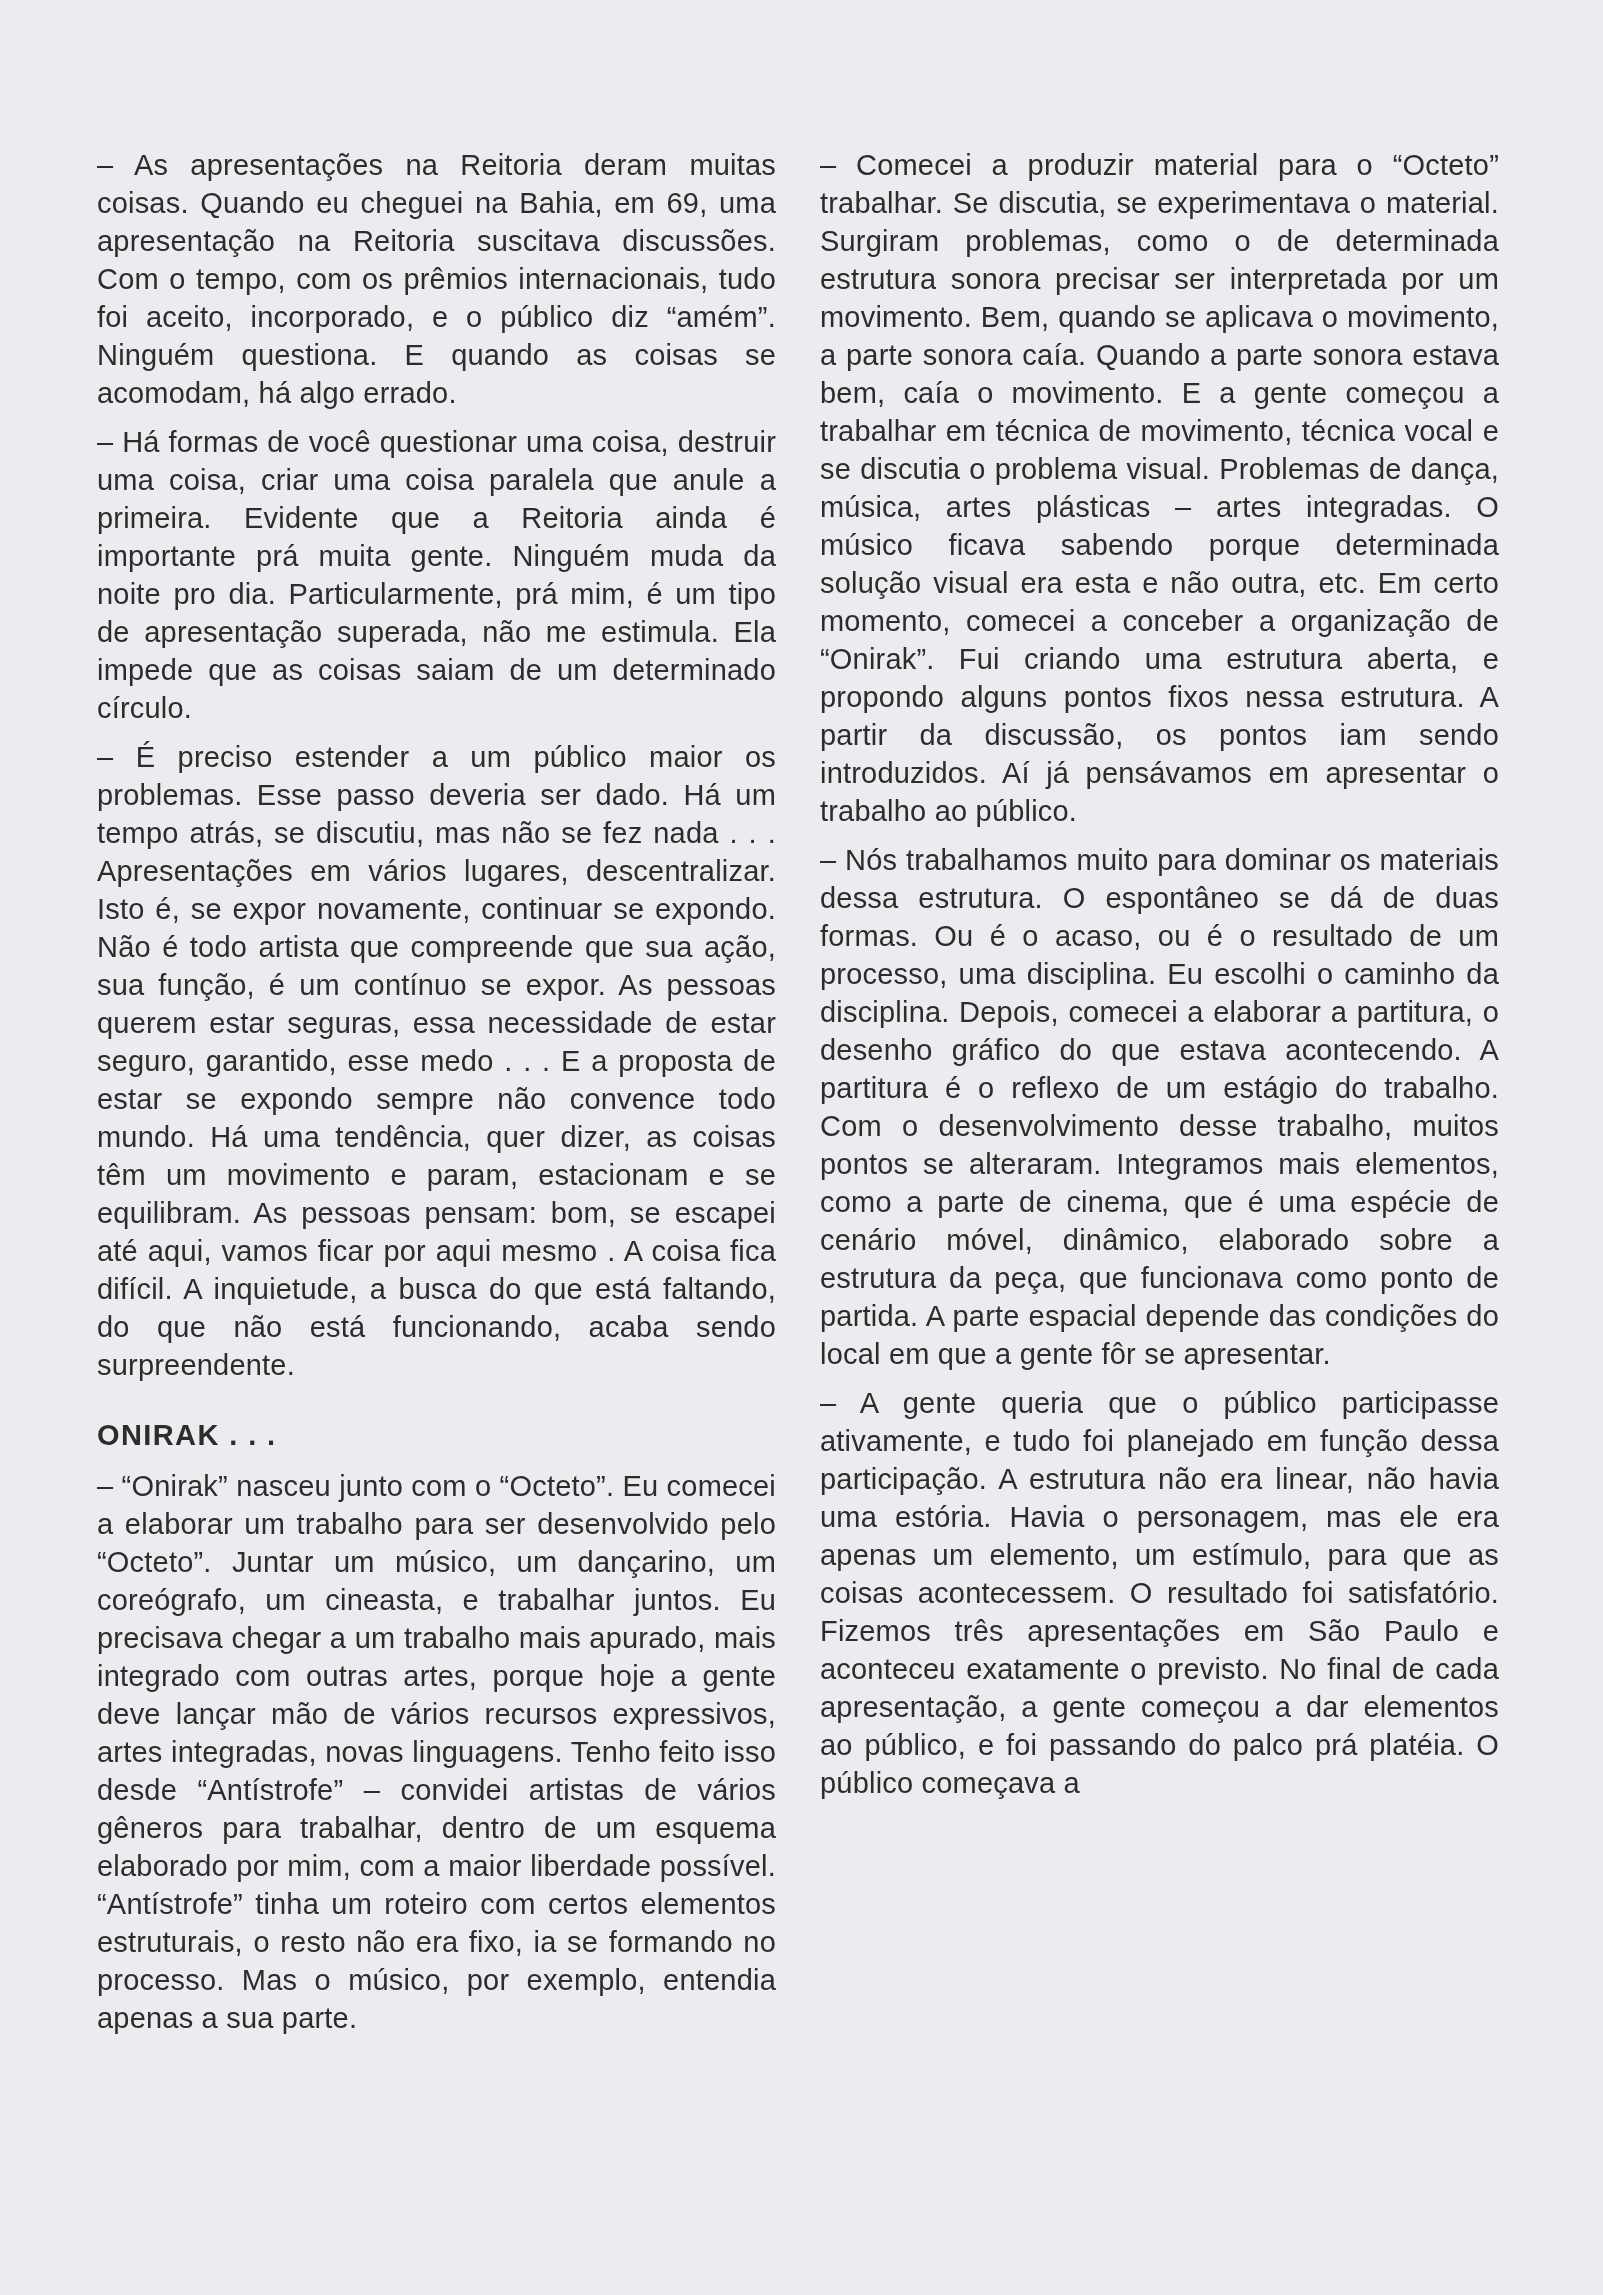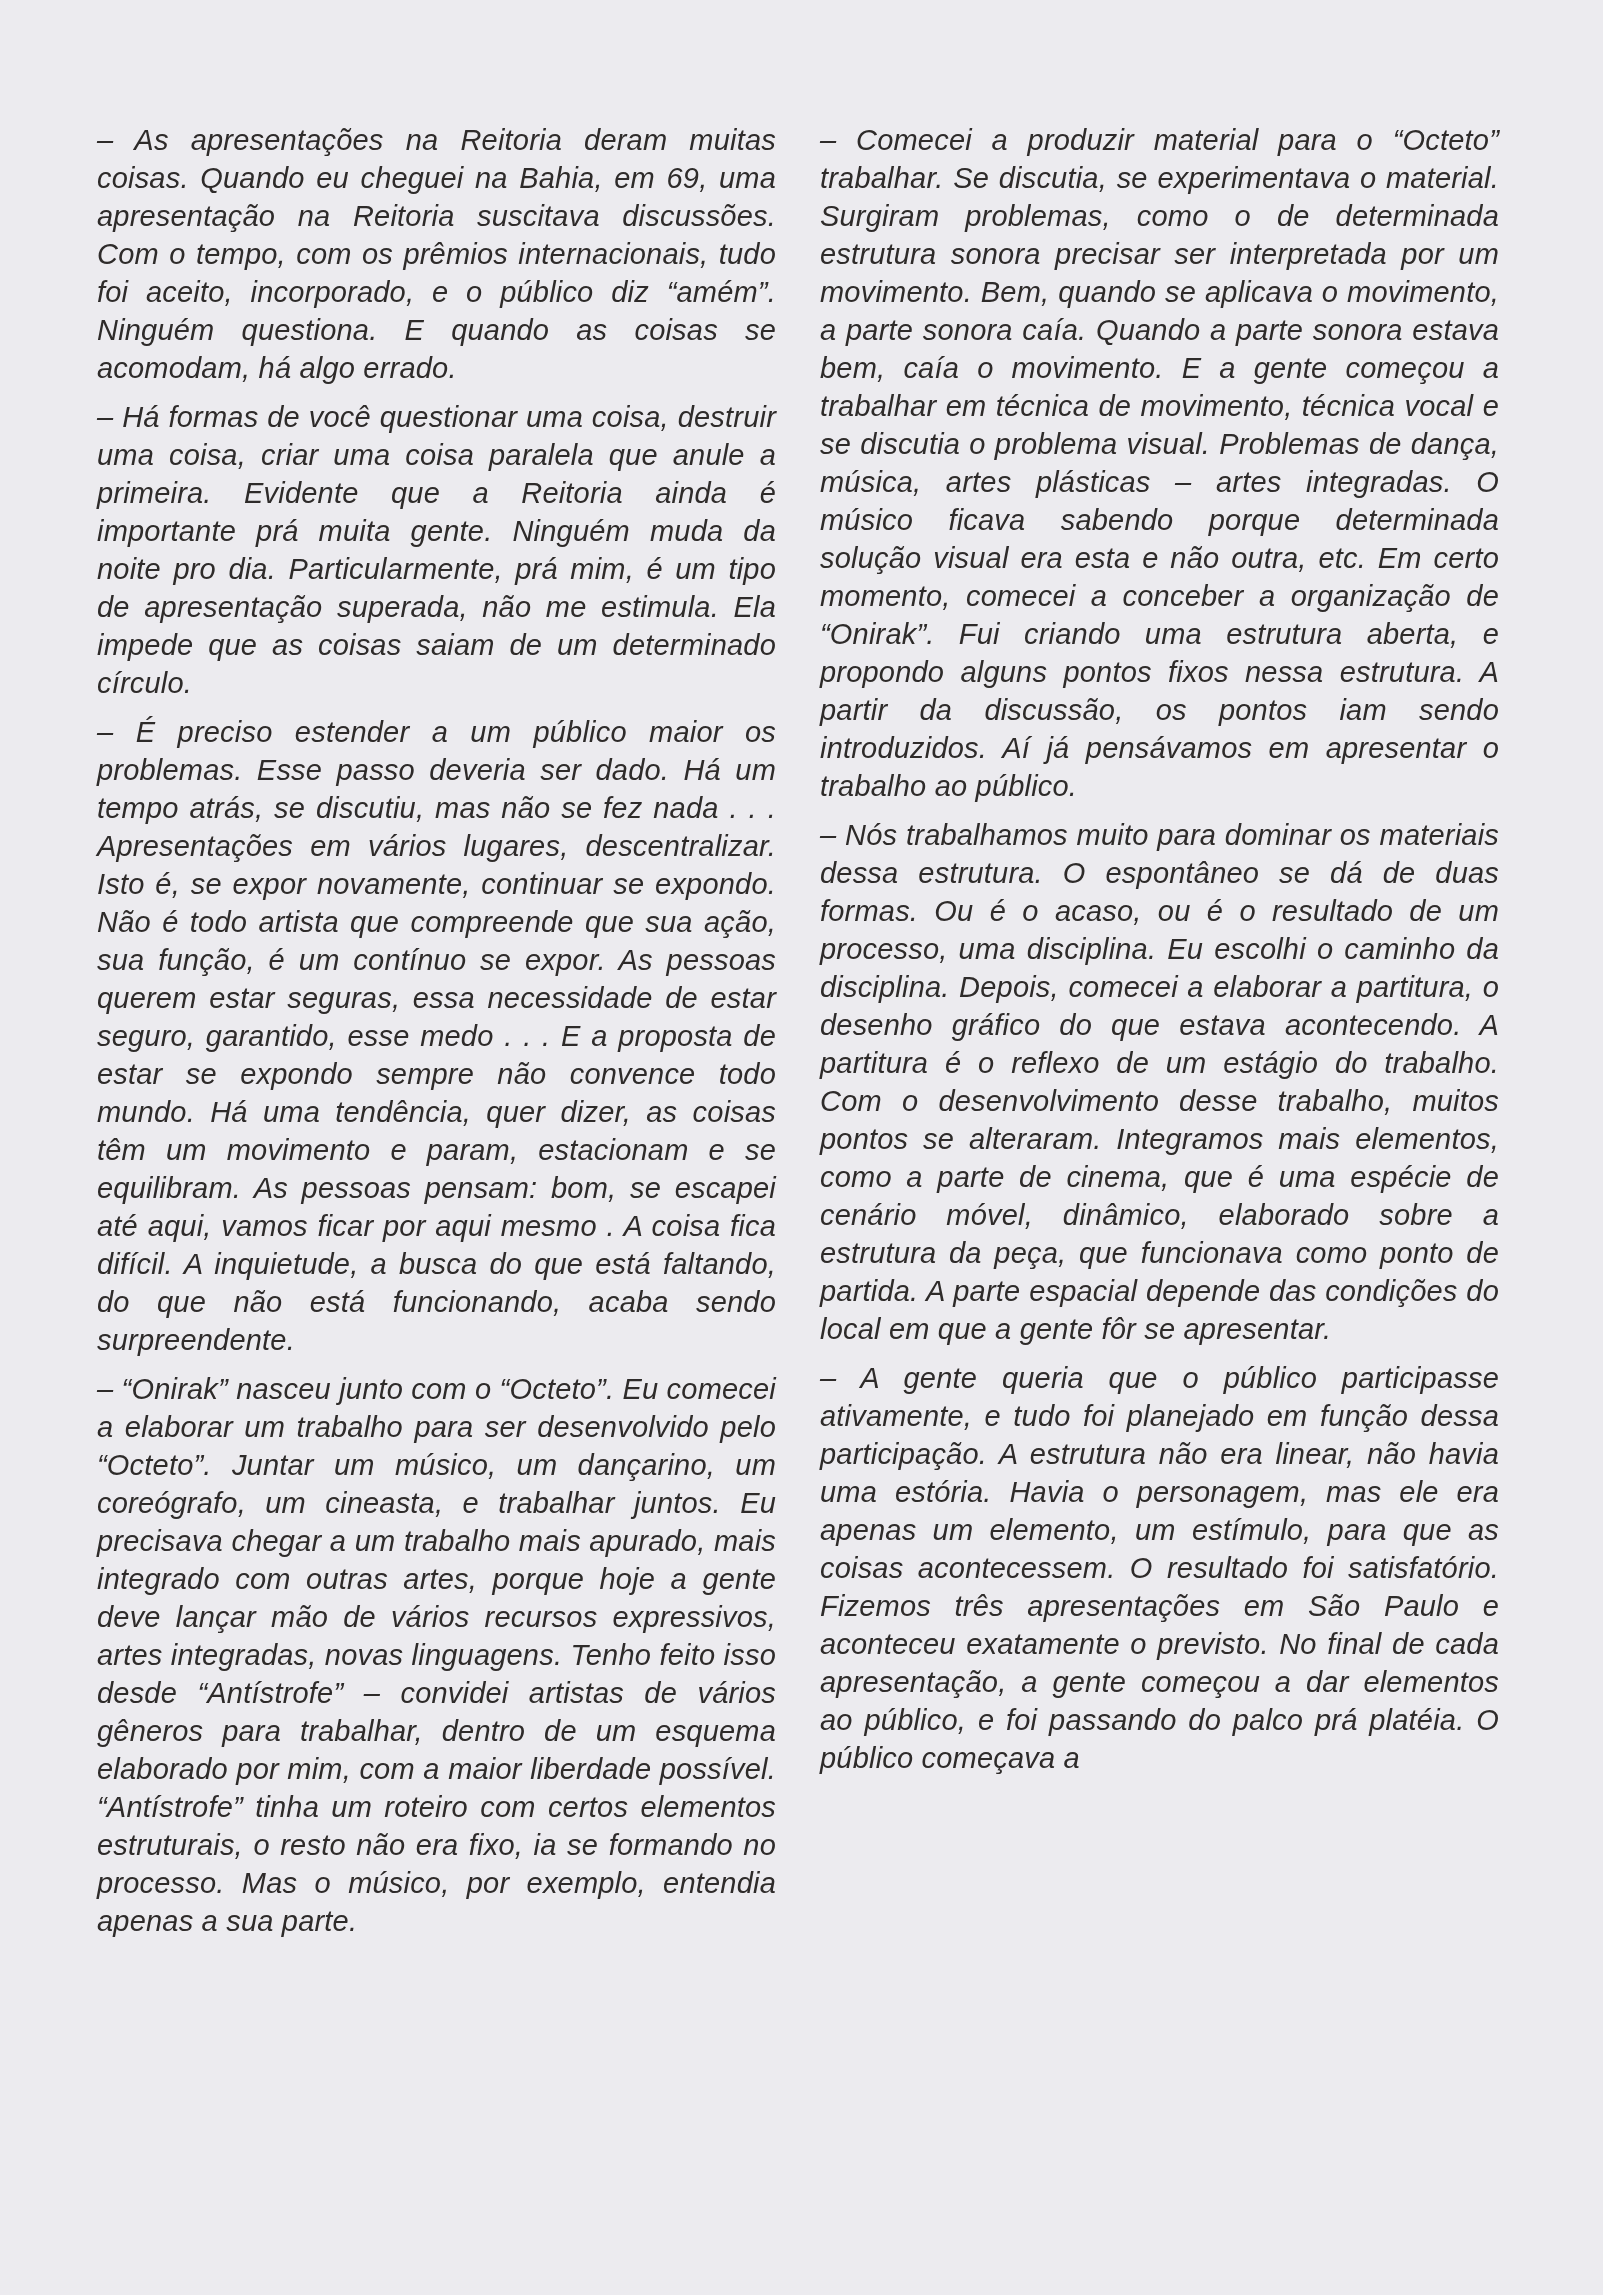--- a/index.html
+++ b/index.html
@@ -5,43 +5,43 @@
     html, body { margin: 0; padding: 0; }
     body {
       width: 1604px; height: 2380px;
       background: #ecebef;
       font-family: "Liberation Sans", "DejaVu Sans", sans-serif;
       color: #2e2b2a;
       position: relative;
       overflow: hidden;
     }
     .col {
-      position: absolute; top: 121px;
+      position: absolute; top: 146px;
       width: 679px;
       font-size: 29px;
       line-height: 38px;
       text-align: justify;
       letter-spacing: 0.2px;
-      font-style: italic;
     }
     .col.left { left: 97px; }
     .col.right { left: 820px; }
     .col p { margin: 0 0 11px 0; }
     .col h2 {
       font-size: 29px; font-weight: bold; margin: 32px 0 13px 0;
       letter-spacing: 1.4px; color: #2e2b2a; line-height: 38px;
     }
   </style>
 </head>
 <body>
 
 <div class="col left">
   <p>– As apresentações na Reitoria deram muitas coisas. Quando eu cheguei na Bahia, em 69, uma apresentação na Reitoria suscitava discussões. Com o tempo, com os prêmios internacionais, tudo foi aceito, incorporado, e o público diz “amém”. Ninguém questiona. E quando as coisas se acomodam, há algo errado.</p>
   <p>– Há formas de você questionar uma coisa, destruir uma coisa, criar uma coisa paralela que anule a primeira. Evidente que a Reitoria ainda é importante prá muita gente. Ninguém muda da noite pro dia. Particularmente, prá mim, é um tipo de apresentação superada, não me estimula. Ela impede que as coisas saiam de um determinado círculo.</p>
   <p>– É preciso estender a um público maior os problemas. Esse passo deveria ser dado. Há um tempo atrás, se discutiu, mas não se fez nada . . . Apresentações em vários lugares, descentralizar. Isto é, se expor novamente, continuar se expondo. Não é todo artista que compreende que sua ação, sua função, é um contínuo se expor. As pessoas querem estar seguras, essa necessidade de estar seguro, garantido, esse medo . . . E a proposta de estar se expondo sempre não convence todo mundo. Há uma tendência, quer dizer, as coisas têm um movimento e param, estacionam e se equilibram. As pessoas pensam: bom, se escapei até aqui, vamos ficar por aqui mesmo . A coisa fica difícil. A inquietude, a busca do que está faltando, do que não está funcionando, acaba sendo surpreendente.</p>
+  <h2>ONIRAK . . .</h2>
   <p>– “Onirak” nasceu junto com o “Octeto”. Eu comecei a elaborar um trabalho para ser desenvolvido pelo “Octeto”. Juntar um músico, um dançarino, um coreógrafo, um cineasta, e trabalhar juntos. Eu precisava chegar a um trabalho mais apurado, mais integrado com outras artes, porque hoje a gente deve lançar mão de vários recursos expressivos, artes integradas, novas linguagens. Tenho feito isso desde “Antístrofe” – convidei artistas de vários gêneros para trabalhar, dentro de um esquema elaborado por mim, com a maior liberdade possível. “Antístrofe” tinha um roteiro com certos elementos estruturais, o resto não era fixo, ia se formando no processo. Mas o músico, por exemplo, entendia apenas a sua parte.</p>
 </div>
 
 <div class="col right">
   <p>– Comecei a produzir material para o “Octeto” trabalhar. Se discutia, se experimentava o material. Surgiram problemas, como o de determinada estrutura sonora precisar ser interpretada por um movimento. Bem, quando se aplicava o movimento, a parte sonora caía. Quando a parte sonora estava bem, caía o movimento. E a gente começou a trabalhar em técnica de movimento, técnica vocal e se discutia o problema visual. Problemas de dança, música, artes plásticas – artes integradas. O músico ficava sabendo porque determinada solução visual era esta e não outra, etc. Em certo momento, comecei a conceber a organização de “Onirak”. Fui criando uma estrutura aberta, e propondo alguns pontos fixos nessa estrutura. A partir da discussão, os pontos iam sendo introduzidos. Aí já pensávamos em apresentar o trabalho ao público.</p>
   <p>– Nós trabalhamos muito para dominar os materiais dessa estrutura. O espontâneo se dá de duas formas. Ou é o acaso, ou é o resultado de um processo, uma disciplina. Eu escolhi o caminho da disciplina. Depois, comecei a elaborar a partitura, o desenho gráfico do que estava acontecendo. A partitura é o reflexo de um estágio do trabalho. Com o desenvolvimento desse trabalho, muitos pontos se alteraram. Integramos mais elementos, como a parte de cinema, que é uma espécie de cenário móvel, dinâmico, elaborado sobre a estrutura da peça, que funcionava como ponto de partida. A parte espacial depende das condições do local em que a gente fôr se apresentar.</p>
   <p>– A gente queria que o público participasse ativamente, e tudo foi planejado em função dessa participação. A estrutura não era linear, não havia uma estória. Havia o personagem, mas ele era apenas um elemento, um estímulo, para que as coisas acontecessem. O resultado foi satisfatório. Fizemos três apresentações em São Paulo e aconteceu exatamente o previsto. No final de cada apresentação, a gente começou a dar elementos ao público, e foi passando do palco prá platéia. O público começava a</p>
 </div>
 
 

